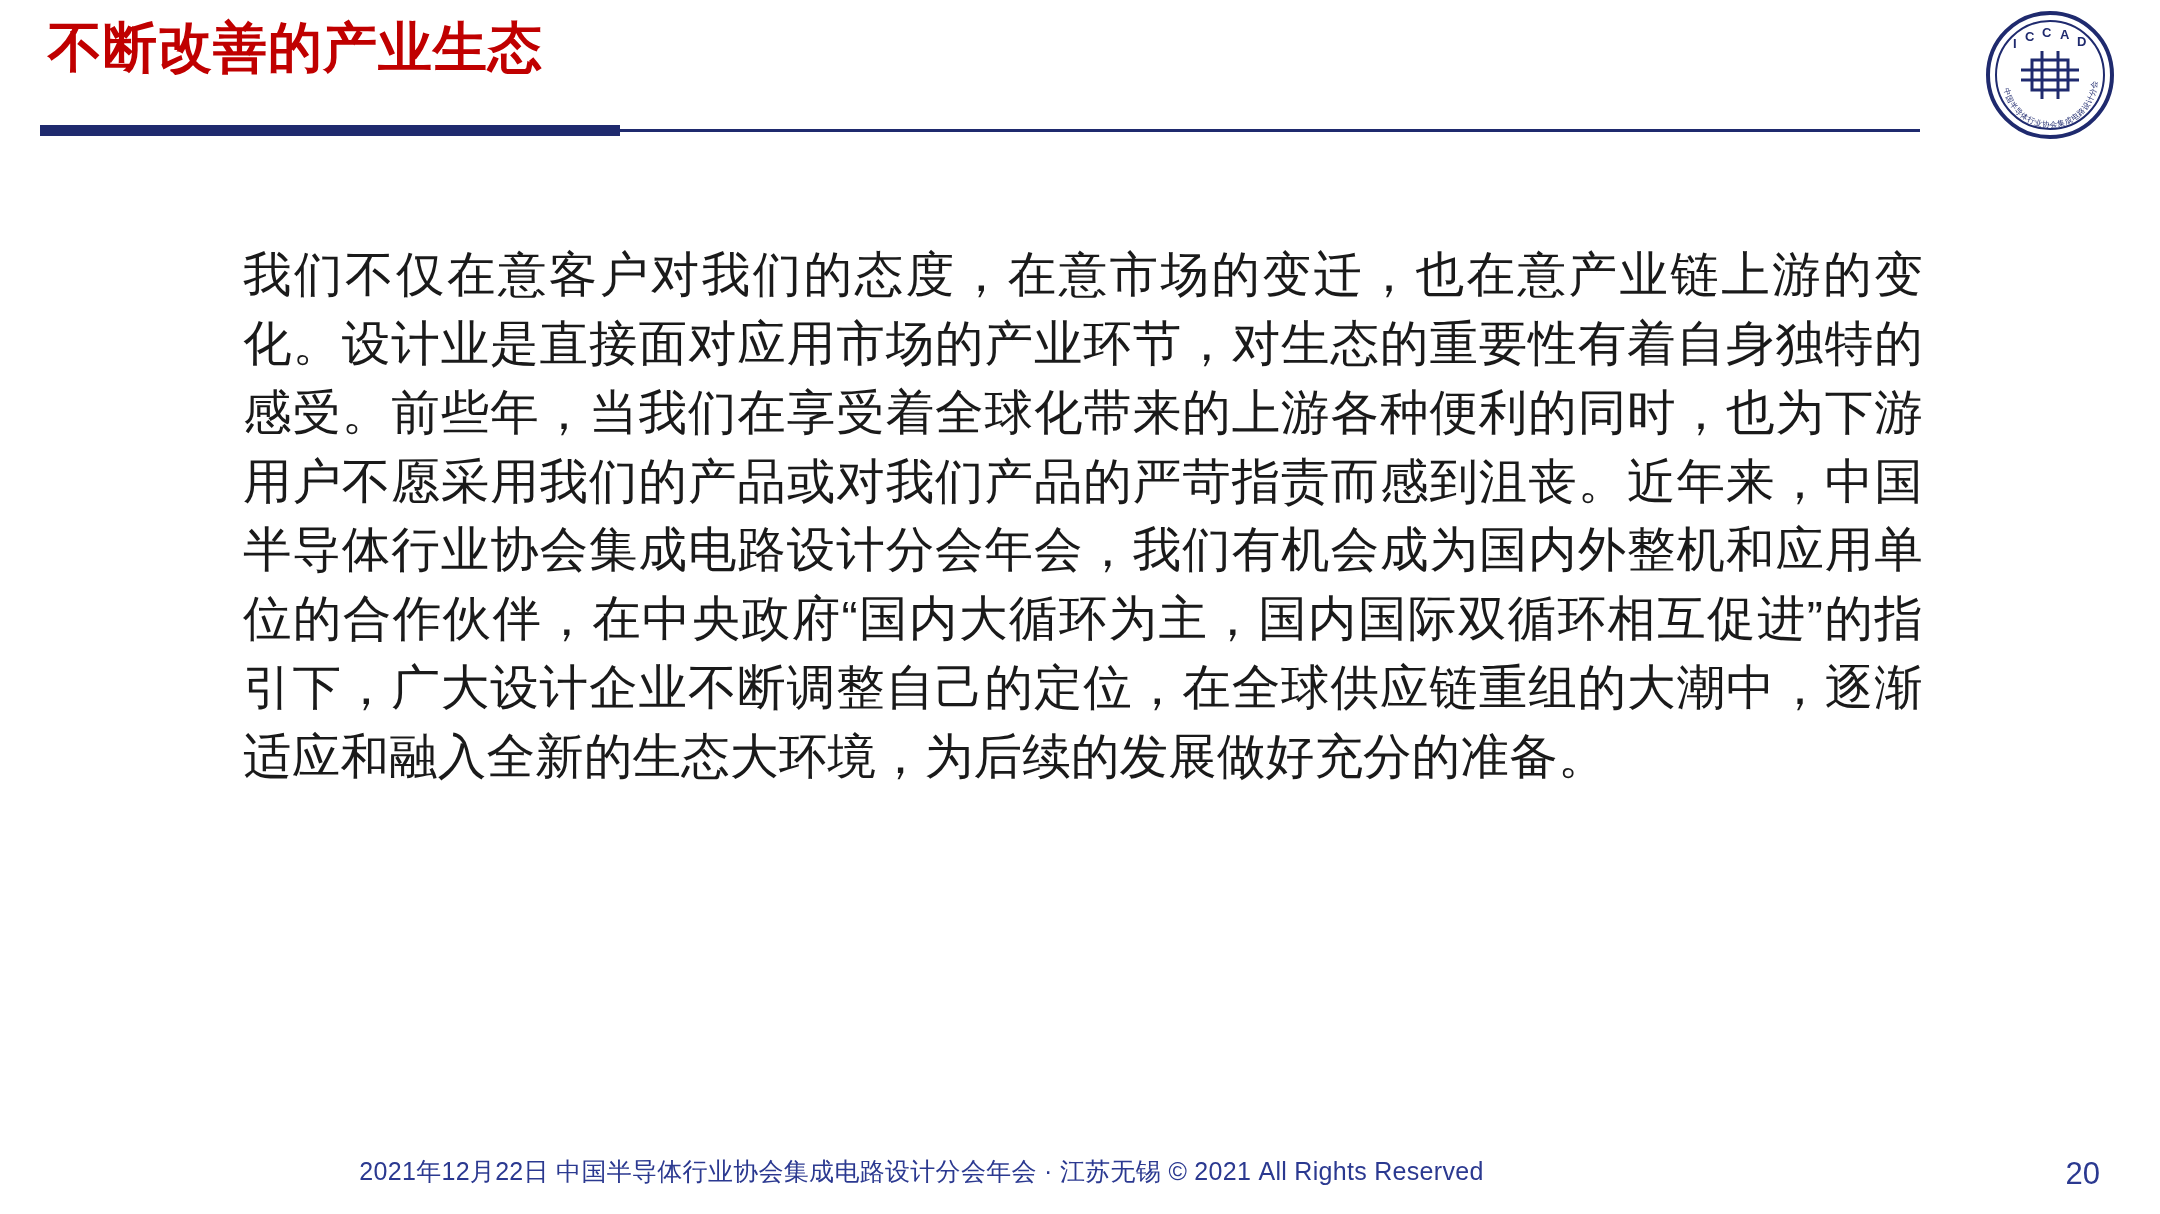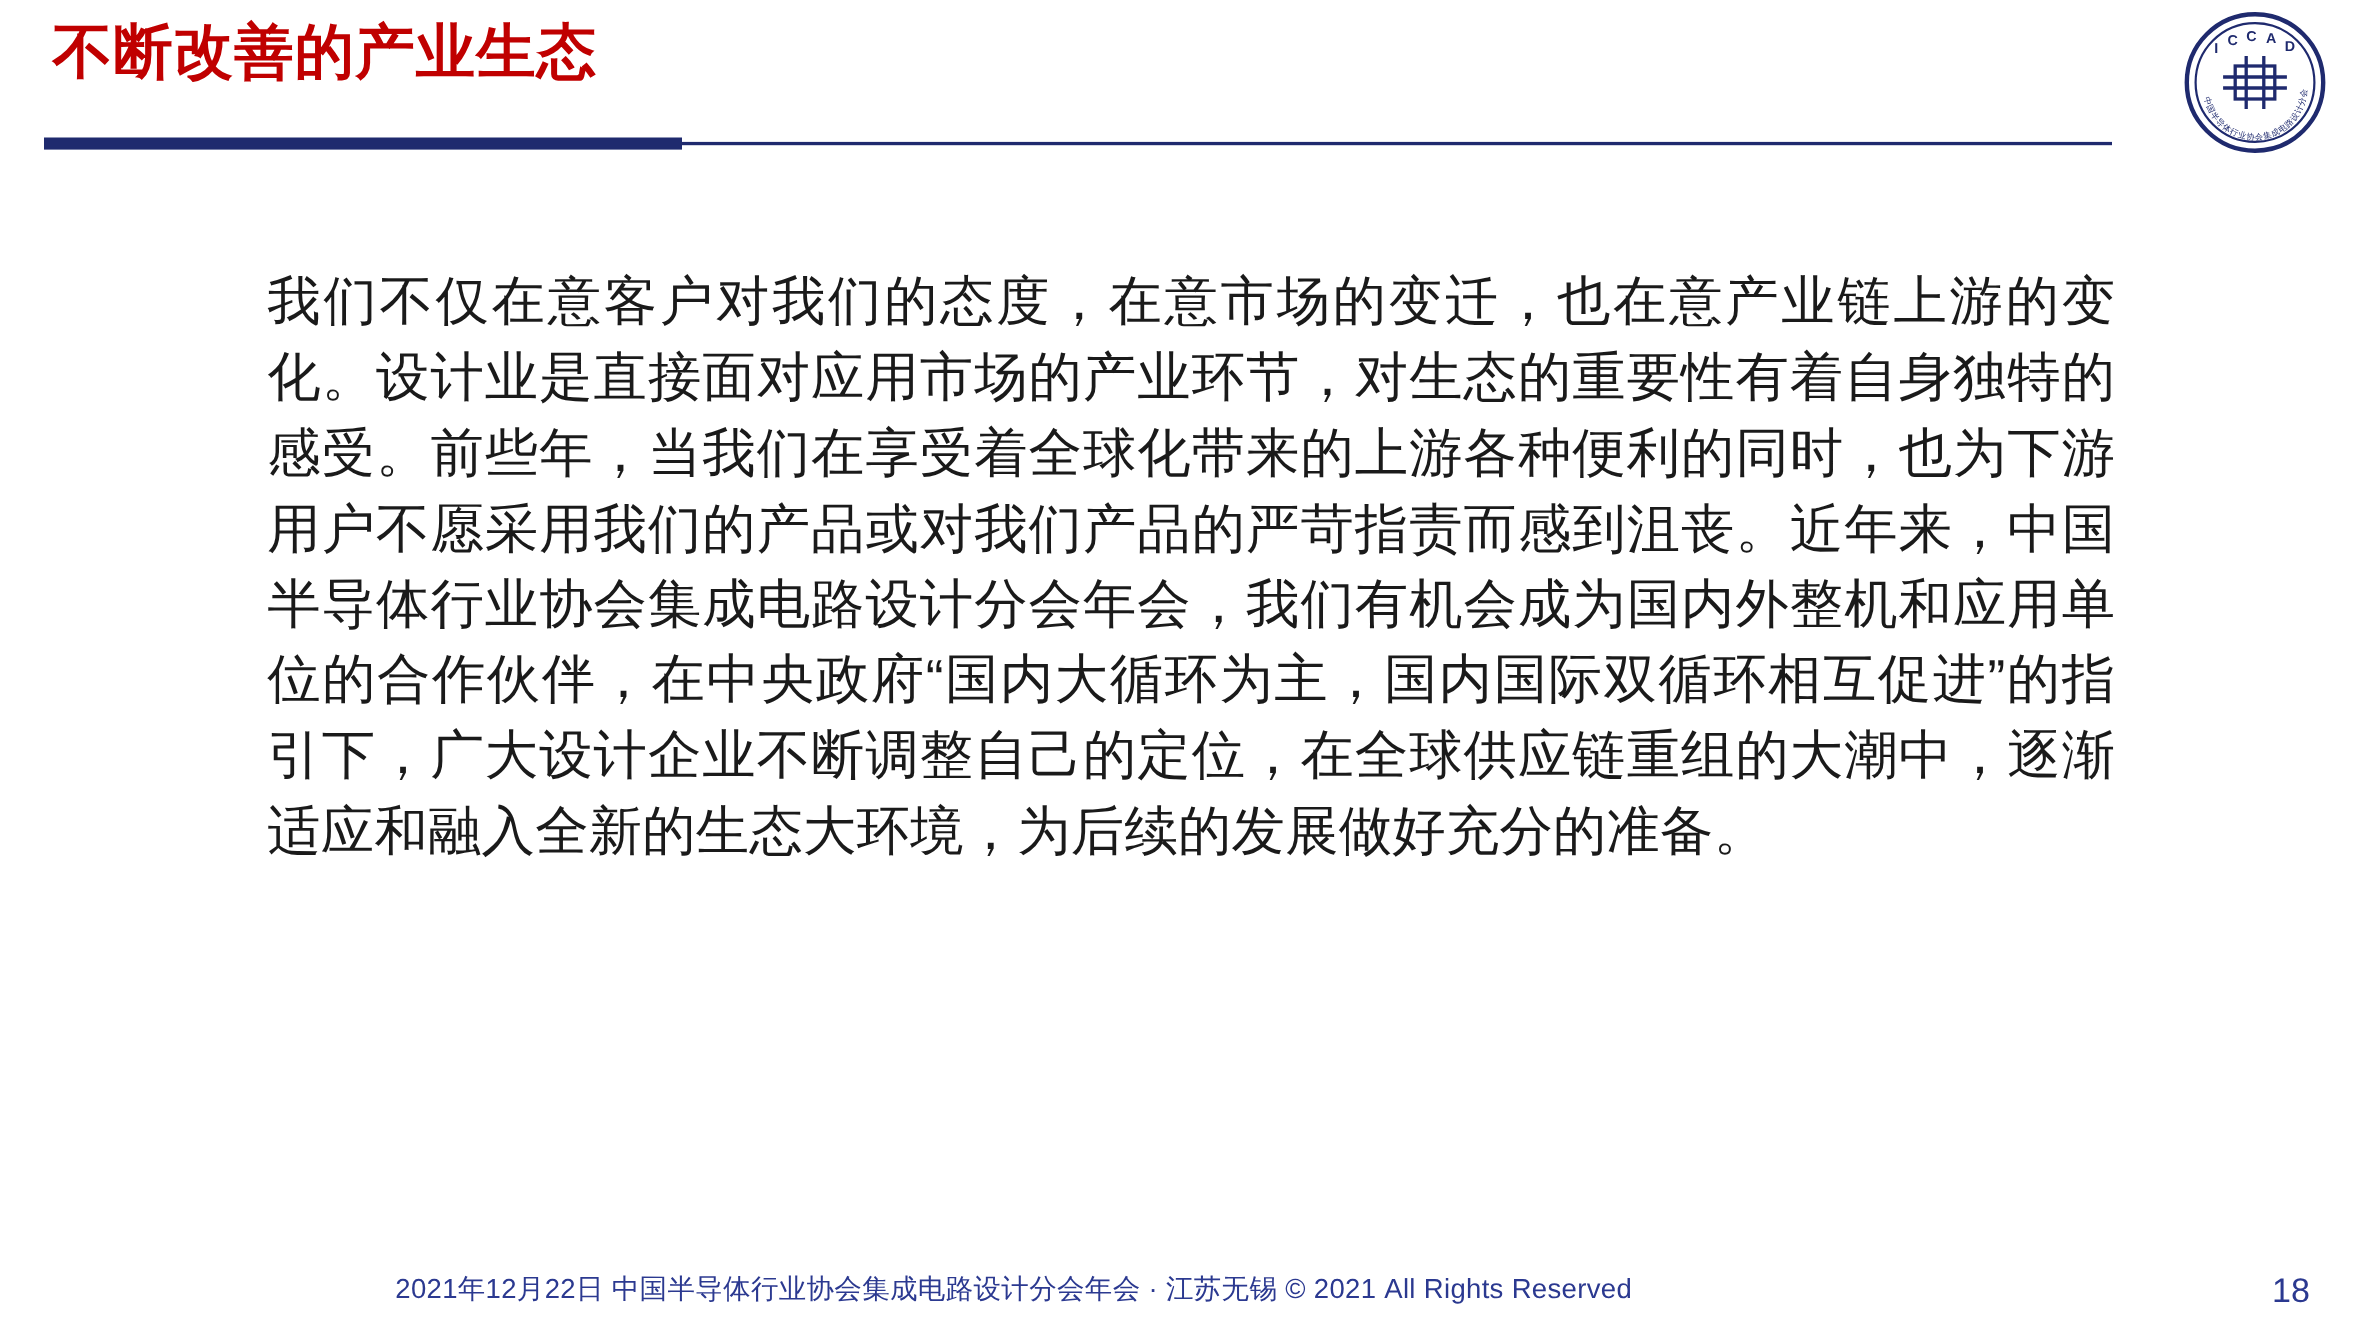--- a/index.html
+++ b/index.html
@@ -151,15 +151,15 @@
         <textPath href="#arcpath" startOffset="6%">中国半导体行业协会集成电路设计分会</textPath>
       </text>
     </svg>
   </div>
 
   <div class="body-text">我们不仅在意客户对我们的态度，在意市场的变迁，也在意产业链上游的变化。设计业是直接面对应用市场的产业环节，对生态的重要性有着自身独特的感受。前些年，当我们在享受着全球化带来的上游各种便利的同时，也为下游用户不愿采用我们的产品或对我们产品的严苛指责而感到沮丧。近年来，中国半导体行业协会集成电路设计分会年会，我们有机会成为国内外整机和应用单位的合作伙伴，在中央政府“国内大循环为主，国内国际双循环相互促进”的指引下，广大设计企业不断调整自己的定位，在全球供应链重组的大潮中，逐渐适应和融入全新的生态大环境，为后续的发展做好充分的准备。</div>
 
   <div class="footer">
     <span class="footer-text">2021年12月22日 中国半导体行业协会集成电路设计分会年会 · 江苏无锡 © 2021 All Rights Reserved</span>
   </div>
-  <div class="page-number">18</div>
+  <div class="page-number">20</div>
 
 </div>
 
 </body></html>

